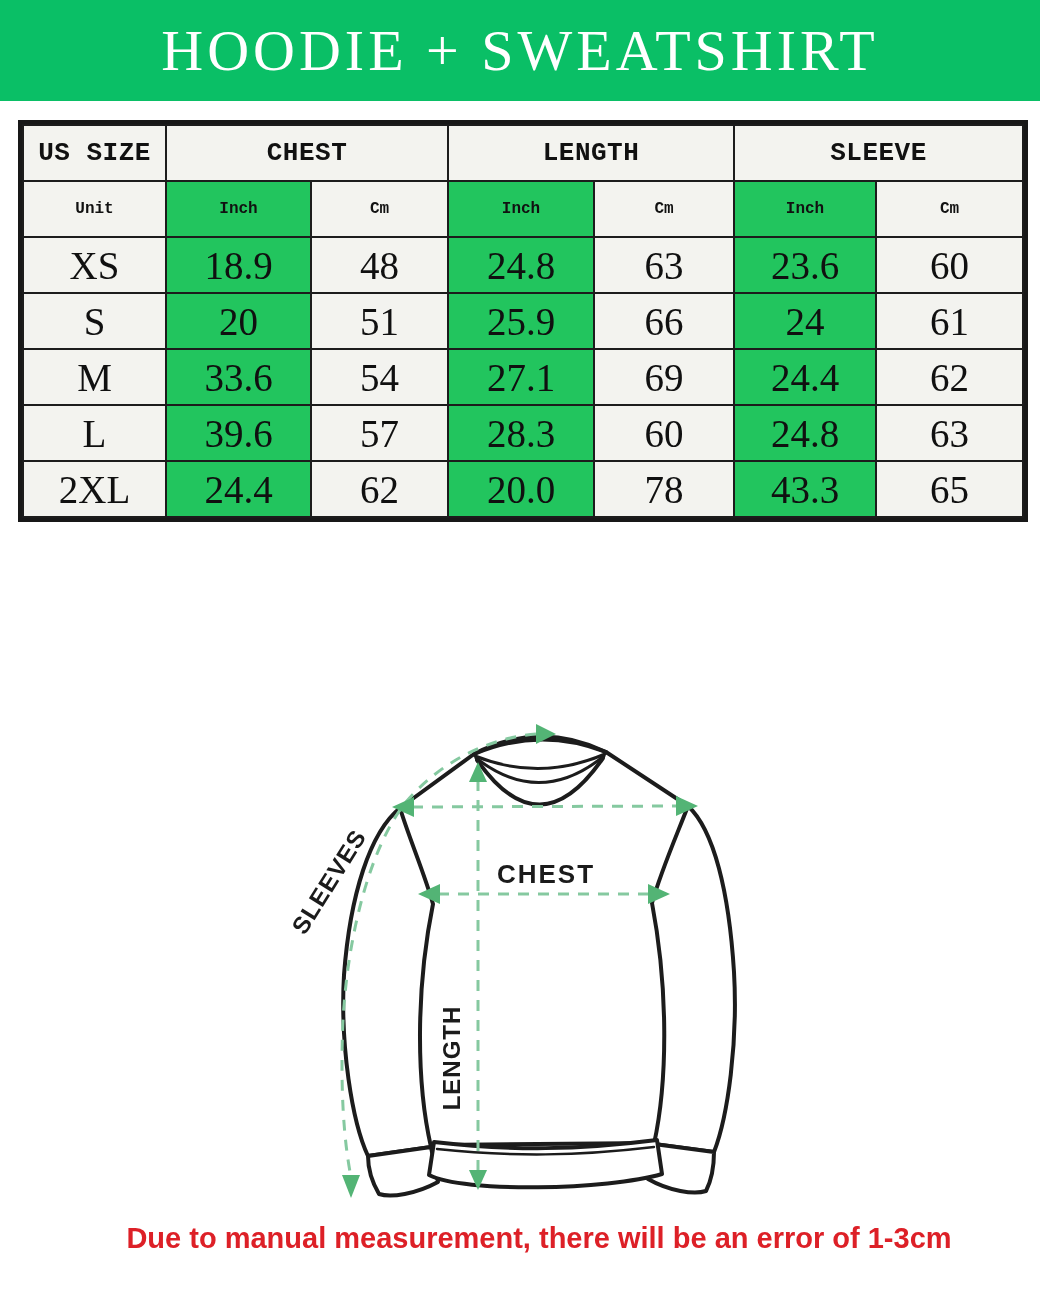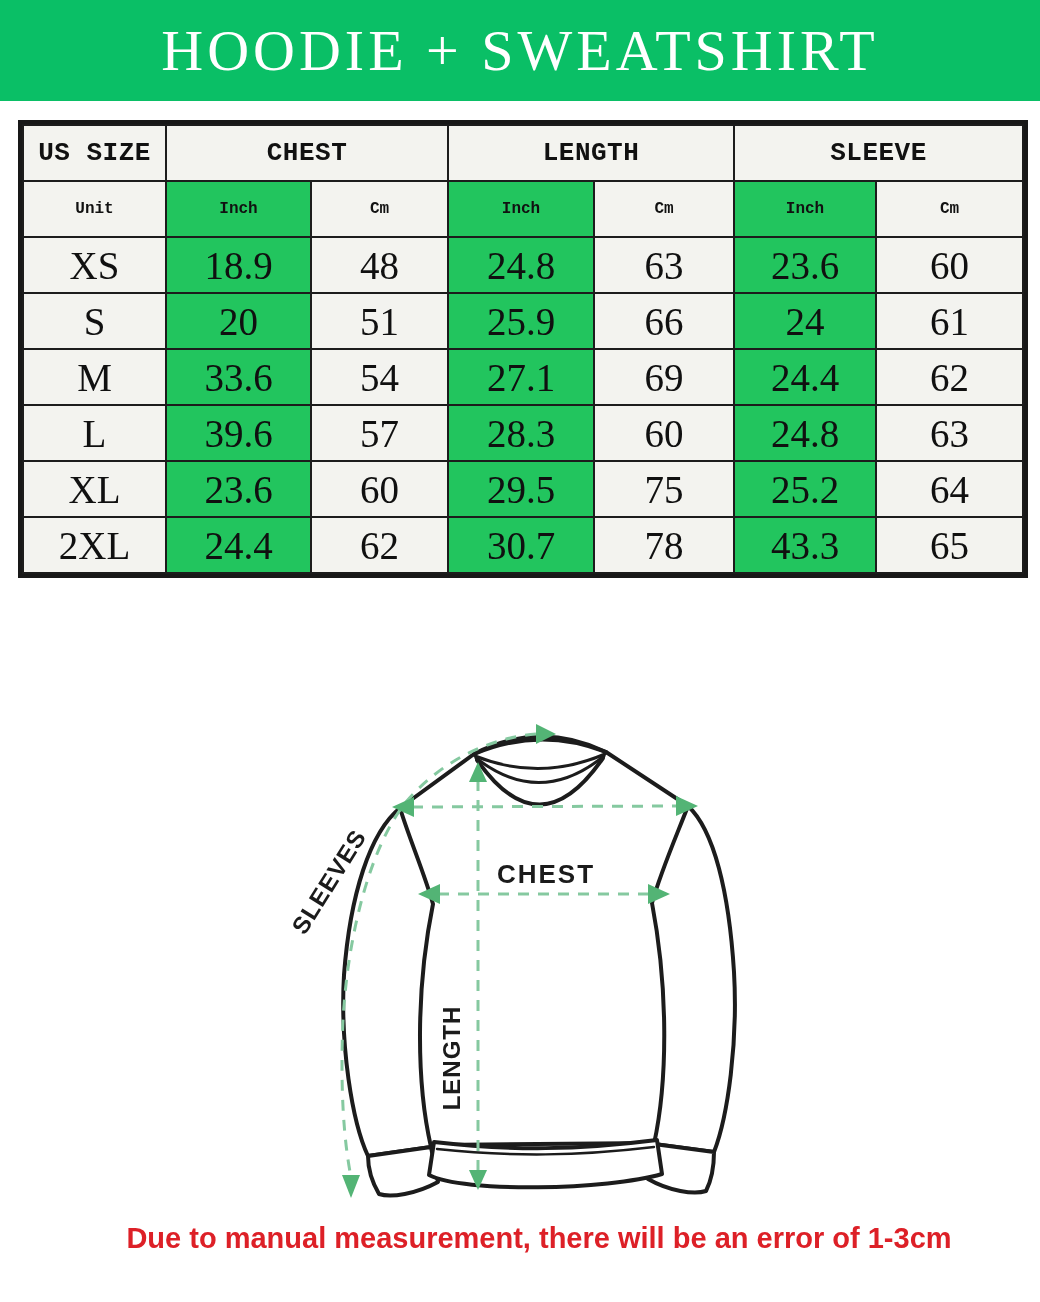--- a/index.html
+++ b/index.html
@@ -118,33 +118,24 @@
           <tr>
             <td class="shade">L</td>
             <td class="plain">39.6</td>
             <td class="shade">57</td>
             <td class="plain">28.3</td>
             <td class="shade">60</td>
             <td class="plain">24.8</td>
             <td class="shade">63</td>
           </tr>
           <tr>
-            <td class="shade">XL</td>
-            <td class="plain">23.6</td>
-            <td class="shade">60</td>
-            <td class="plain">29.5</td>
-            <td class="shade">75</td>
-            <td class="plain">25.2</td>
-            <td class="shade">64</td>
-          </tr>
-          <tr>
             <td class="shade">2XL</td>
             <td class="plain">24.4</td>
             <td class="shade">62</td>
-            <td class="plain">30.7</td>
+            <td class="plain">20.0</td>
             <td class="shade">78</td>
             <td class="plain">43.3</td>
             <td class="shade">65</td>
           </tr>
         </tbody>
     </table>
   </div>
 
   <svg class="diagram" viewBox="0 0 505 530" aria-hidden="true">
     <g fill="#ffffff" stroke="#1c1c1c" stroke-width="4" stroke-linejoin="round" stroke-linecap="round">

